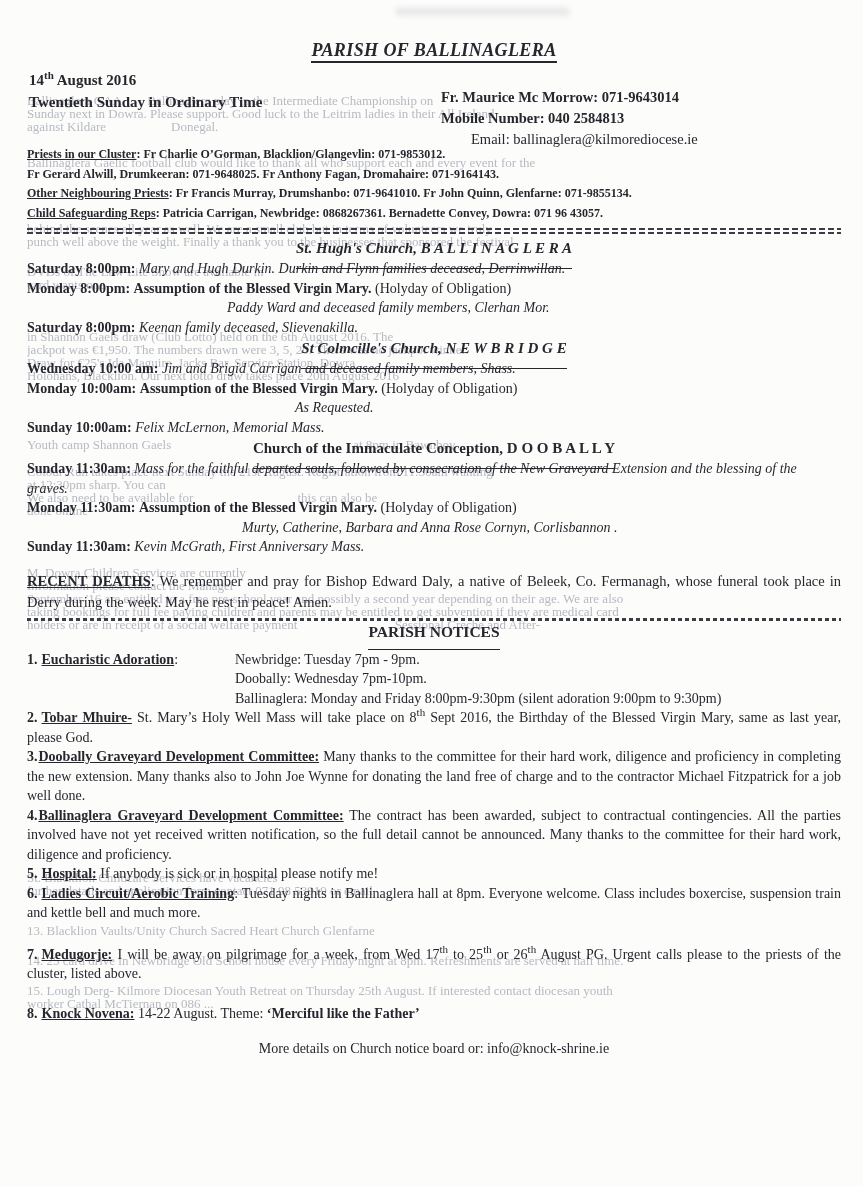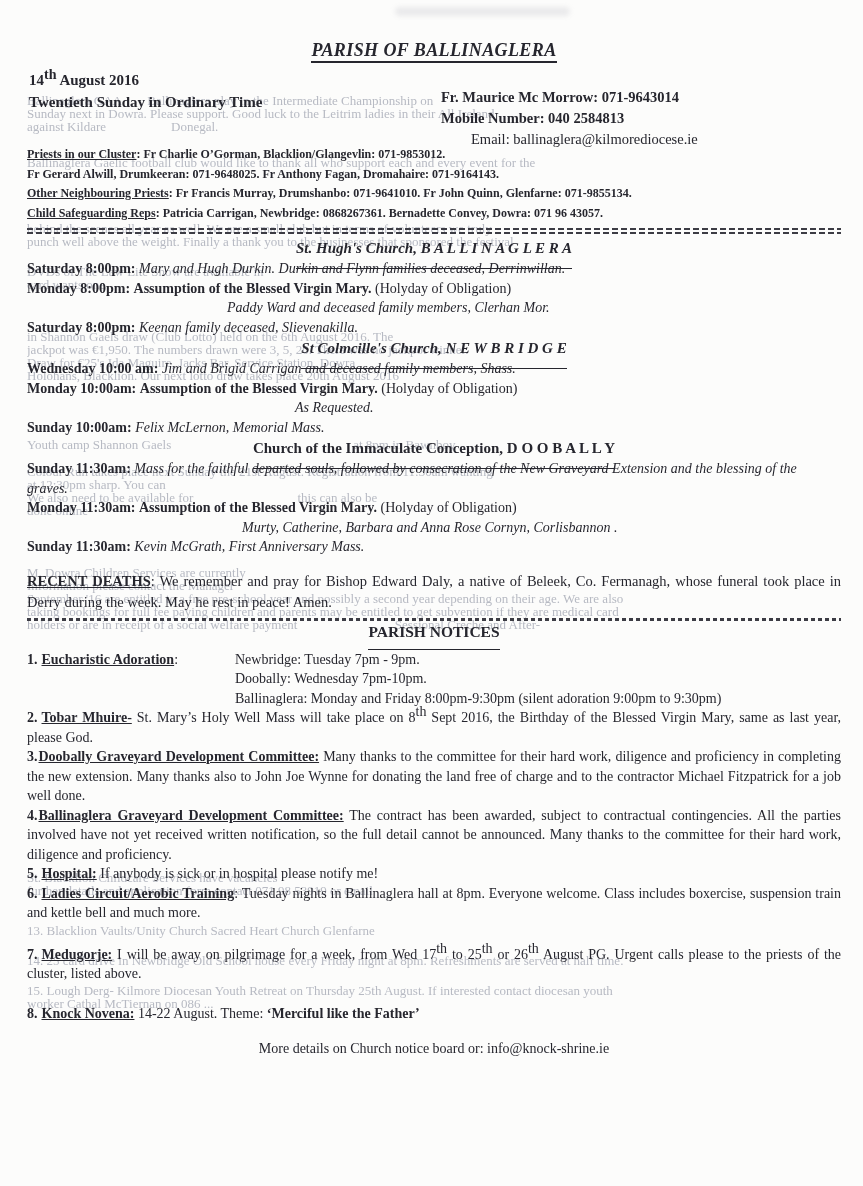--- a/index.html
+++ b/index.html
@@ -51,21 +51,21 @@
   .ind-b{margin-left:268px;}
   .ind-c{margin-left:215px;}
   .recent{margin:14px 0 0;font-size:14.5px;line-height:21px;text-align:justify;}
   .lbl{font-weight:700;text-decoration:underline;}
   .sep1{height:3px;margin:5px 0 2px;background:repeating-linear-gradient(90deg,#3c3c44 0 4px,transparent 4px 7px);}
   .pn-title{text-align:center;font-weight:700;font-size:15.5px;margin:2px 0 9px;}
   .pn-title .u{border-bottom:1.8px solid #26262e;padding-bottom:9px;}
   .notice{font-size:14px;line-height:19.5px;text-align:justify;}
   .num{font-weight:700;margin-right:4px;}
   .tight .num{margin-right:1px;}
-  sup{font-size:14px;line-height:0;}
+  sup{font-size:11px;line-height:0;}
   .ad-row{display:flex;text-align:left;}
   .ad-label{flex:0 0 208px;}
   .mt-lg{margin-top:22px;}
   .mt-md{margin-top:20px;}
   .footer{margin-top:18px;text-align:center;font-size:14px;}
 </style>
 </head>
 <body>
 
 <div class="page">

